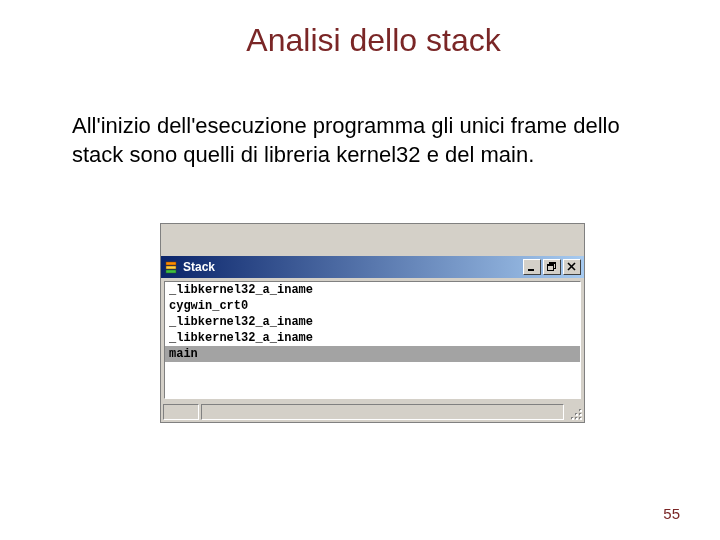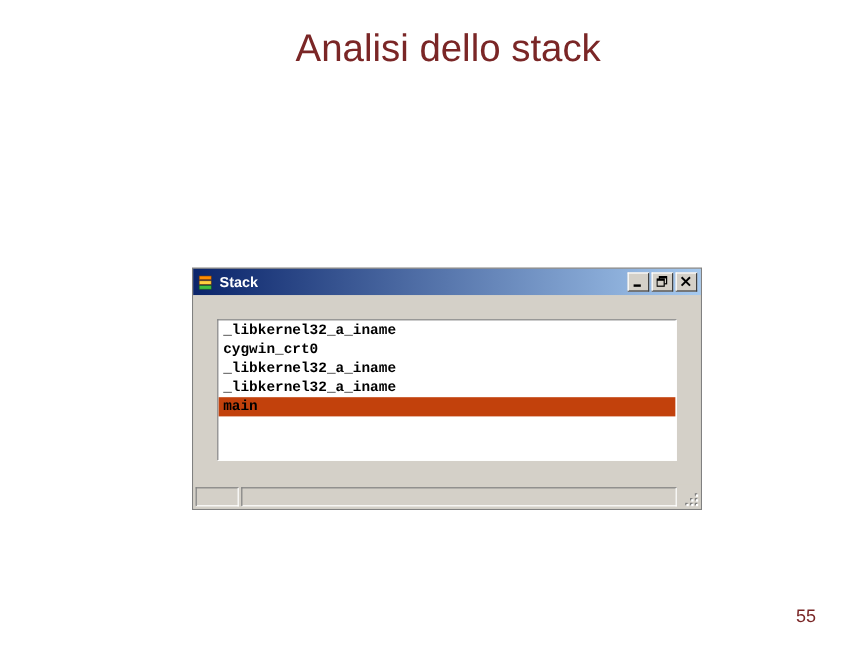--- a/index.html
+++ b/index.html
@@ -49,20 +49,21 @@
   }
   .titlebar {
     display: flex;
     align-items: center;
     height: 22px;
     background: linear-gradient(to right, #0a246a, #a6caf0);
     color: #fff;
     font-weight: 700;
     font-size: 12px;
     padding: 0 2px;
+    margin-top: 32px;
   }
   .titlebar .app-icon {
     width: 16px; height: 16px;
     margin-right: 4px;
     display: flex;
     align-items: center;
     justify-content: center;
   }
   .titlebar .app-icon svg { display:block; }
   .titlebar .title-text { flex: 1; }
@@ -76,39 +77,39 @@
     font-size: 10px;
     line-height: 12px;
     text-align: center;
     color: #000;
     display: flex;
     align-items: center;
     justify-content: center;
   }
   .tb-btn svg { display:block; }
   .client-outer {
-    padding: 20px;
+    padding: 3px;
     background: #d4d0c8;
   }
   .client {
     background: #ffffff;
     border: 1px solid;
     border-color: #808080 #fff #fff #808080;
     height: 118px;
     overflow: hidden;
   }
   .stack-item {
     font-family: "Lucida Console", "Courier New", monospace;
     font-size: 12px;
     font-weight: 700;
     padding: 1px 4px;
     white-space: nowrap;
   }
   .stack-item.selected {
-    background: #c2410c;
+    background: #a3a3a3;
   }
   .statusbar {
     display: flex;
     height: 20px;
     background: #d4d0c8;
     padding: 2px;
     gap: 2px;
   }
   .status-pane {
     border: 1px solid;
@@ -130,20 +131,21 @@
     font-size: 15px;
     color: #7a2626;
   }
 </style>
 </head>
 <body>
 <div class="slide">
 
   <div class="title">Analisi dello stack</div>
 
+  <div class="body-text">All'inizio dell'esecuzione programma gli unici frame dello stack sono quelli di libreria kernel32 e del main.</div>
 
   <div class="window-wrap">
     <div class="win">
       <div class="titlebar">
         <span class="app-icon">
           <svg width="14" height="14" viewBox="0 0 14 14">
             <rect x="2" y="2" width="10" height="3" fill="#ff8c00" stroke="#804000" stroke-width="0.5"></rect>
             <rect x="2" y="6" width="10" height="3" fill="#ffd040" stroke="#804000" stroke-width="0.5"></rect>
             <rect x="2" y="10" width="10" height="3" fill="#40c040" stroke="#206020" stroke-width="0.5"></rect>
           </svg>

